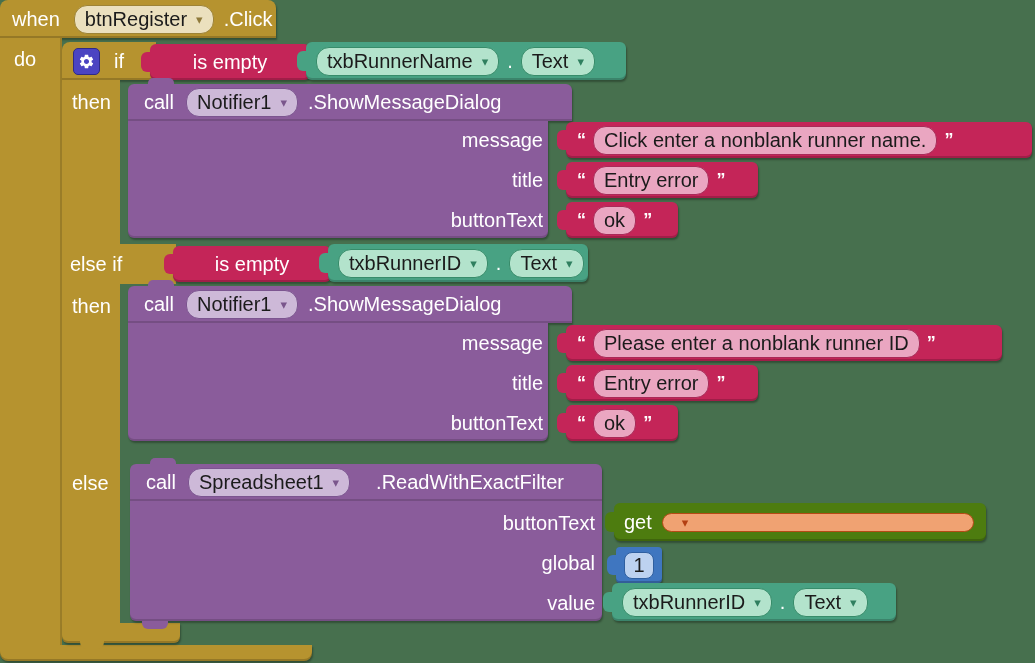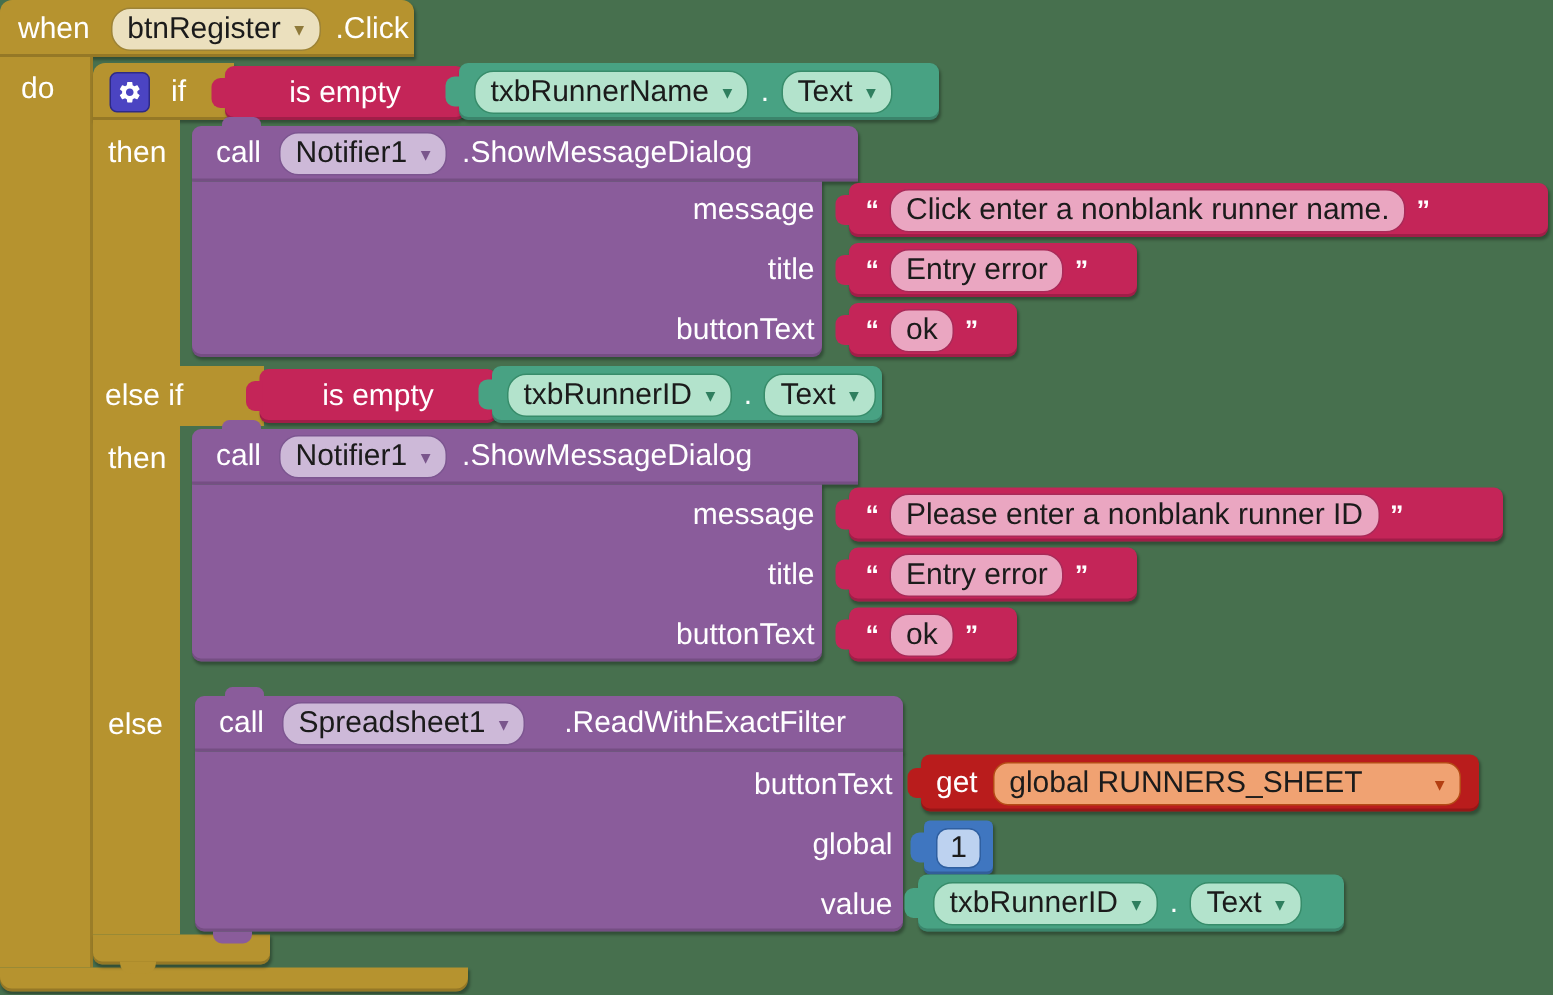--- a/index.html
+++ b/index.html
@@ -7,21 +7,21 @@
           font-family:"Liberation Sans",sans-serif;font-size:20px;color:#fff;}
   .abs{position:absolute;}
   .lbl{color:#fff;white-space:nowrap;}
   
   .gold{background:#B6932F;box-shadow:inset 0 -2px 0 rgba(0,0,0,.18),1px 2px 2px rgba(0,0,0,.30);}
   .gold-flat{background:#B6932F;}
   .magenta{background:#C42558;box-shadow:inset 0 -2px 0 rgba(0,0,0,.18),1px 2px 2px rgba(0,0,0,.30);}
   .purple{background:#8A5C9B;}
   .purple-sh{box-shadow:inset 0 -2px 0 rgba(0,0,0,.15),1px 2px 2px rgba(0,0,0,.30);}
   .teal{background:#48A283;box-shadow:inset 0 -2px 0 rgba(0,0,0,.18),1px 2px 2px rgba(0,0,0,.30);text-align:right;}
-  .orange{background:#b91c1c;box-shadow:inset 0 -2px 0 rgba(0,0,0,.18),1px 2px 2px rgba(0,0,0,.30);}
+  .orange{background:#4d7c0f;box-shadow:inset 0 -2px 0 rgba(0,0,0,.18),1px 2px 2px rgba(0,0,0,.30);}
   .blue{background:#3F76C0;box-shadow:inset 0 -2px 0 rgba(0,0,0,.2),1px 2px 2px rgba(0,0,0,.30);}
   .r6{border-radius:6px;} .rt{border-radius:8px 8px 0 0;} .rb{border-radius:0 0 8px 8px;}
   .row{display:flex;align-items:center;}
   
   .chip{display:inline-flex;align-items:center;border-radius:13px;color:#1b1b1b;
         padding:2px 10px;line-height:1.15;white-space:nowrap;}
   .chip-cream{background:#EBE0BE;border:1px solid #9d8336;}
   .chip-purple{background:#CDB9D8;border:1px solid #7c5590;}
   .chip-teal{background:#B3E3CC;border:1px solid #35co;border:1px solid #378c6a;}
   .chip-pink{background:#EAA6C1;border:1px solid #a92a58;}
@@ -174,21 +174,20 @@
   </div>
   <div class="abs purple purple-sh" style="left:130px;top:501px;width:472px;height:120px;border-radius:0 0 6px 6px;"></div>
   <div class="abs rlabel" style="left:420px;top:505px;width:175px;">buttonText</div>
   <div class="abs rlabel" style="left:420px;top:545px;width:175px;">global</div>
   <div class="abs rlabel" style="left:420px;top:585px;width:175px;">value</div>
   <div class="abs purple tabdn" style="left:142px;top:621px;width:26px;height:8px;"></div>
 
   <div class="abs orange r6 row plug" style="left:614px;top:503px;width:372px;height:38px;padding:0 12px 0 10px;box-sizing:border-box;">
     <span class="lbl">get</span>
     <span class="chip chip-orangelight" style="margin-left:10px;flex:1;justify-content:space-between;border-radius:10px;">
-      <span>global RUNNERS_SHEET</span>
       <span class="dd-arrow arr-orange">▾</span>
     </span>
   </div>
 
   <div class="abs blue row plug" style="left:616px;top:547px;width:46px;height:36px;border-radius:4px;justify-content:center;">
     <span class="chip chip-blue">1</span>
   </div>
 
   <div class="abs teal r6 row plug" style="left:612px;top:583px;width:284px;height:38px;padding:0 10px;box-sizing:border-box;">
     <span class="chip chip-teal">

